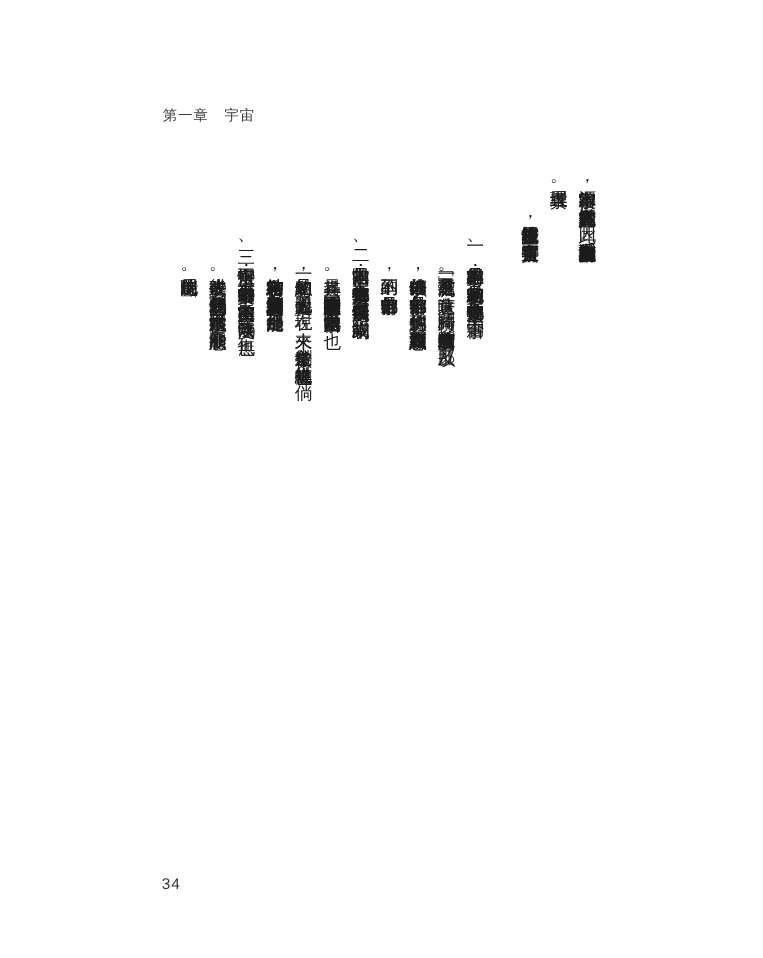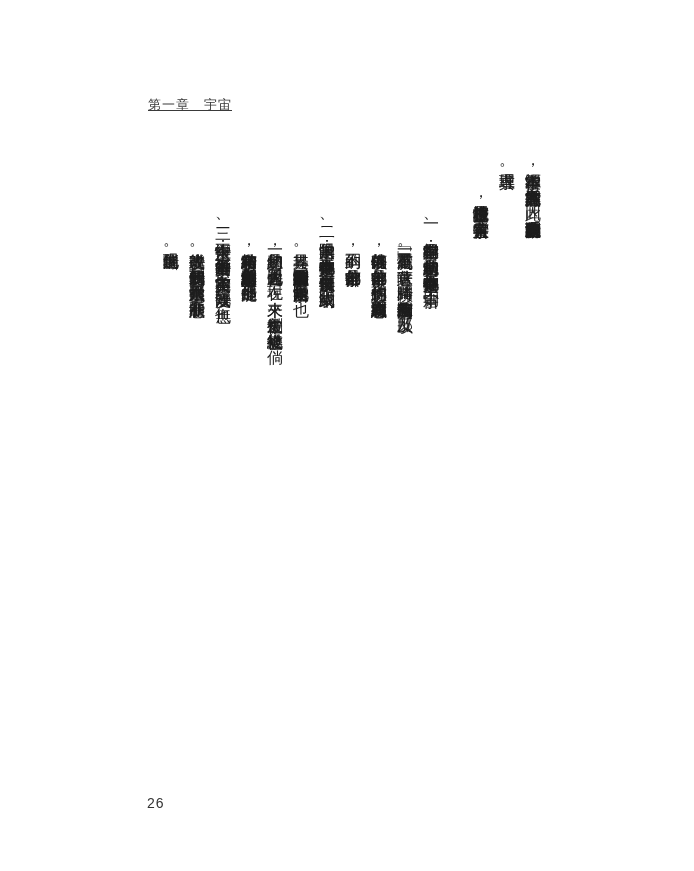--- a/index.html
+++ b/index.html
@@ -16,21 +16,20 @@
     font-family: "Liberation Serif", "DejaVu Serif", serif;
     color: #1f1f1f;
   }
   .running-head {
     position: absolute;
     left: 148px;
     top: 96px;
     font-size: 13px;
     letter-spacing: 1px;
     color: #3a3a3a;
-    text-decoration: underline;
   }
   .text-block {
     position: absolute;
     top: 161px;
     right: 148px;
     height: 660px;
     writing-mode: vertical-rl;
     text-orientation: upright;
     font-size: 16px;
     line-height: 26px;
@@ -66,15 +65,15 @@
       <div class="vline" style="padding-top: 80px;">不到的，都是宇宙的一部分。</div>
       <div class="vline" style="padding-top: 54px;">二、宇宙是無限的：宇宙之外不存在其他事物，所以無任何事物可定義、約束或限制</div>
       <div class="vline" style="padding-top: 80px;">其邊界。宇宙在時間和空間上一直處於不斷擴展的狀態。由於宇宙既是無限，也</div>
       <div class="vline" style="padding-top: 80px;">是一切的總和，因此包含了過去、現在、未來，從未被創造，也無從被終結。倘</div>
       <div class="vline" style="padding-top: 80px;">若宇宙有初始和終結，那創造與終結它的力量將凌駕於其上，但那是不可能的。</div>
       <div class="vline" style="padding-top: 54px;">三、宇宙永恆不變：宇宙的本質是不可變的。由於宇宙本質完美，既無法改變，也無</div>
       <div class="vline" style="padding-top: 80px;">從改變或改善。我們所感知到的「變化」，只是宇宙以不同形式、狀態和能量不</div>
       <div class="vline" style="padding-top: 80px;">斷進化的展現。</div>
     </div>
 
-  <div class="page-number">26</div>
+  <div class="page-number">34</div>
 
 </div>
 
 </body></html>

